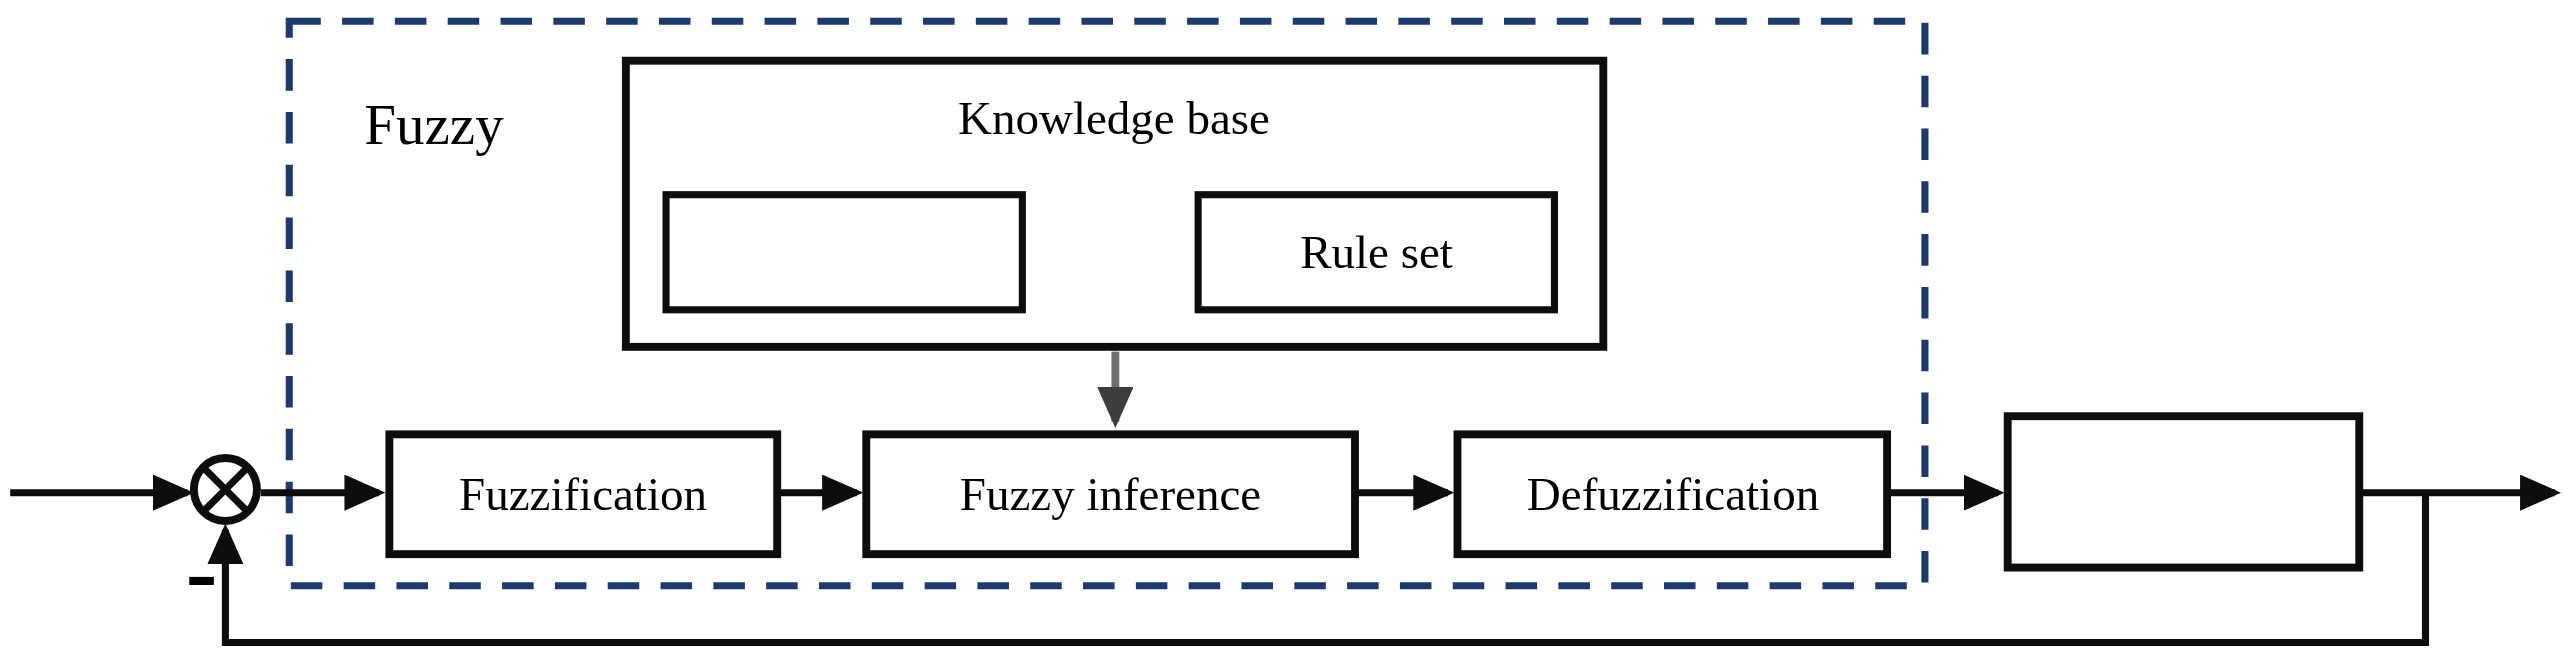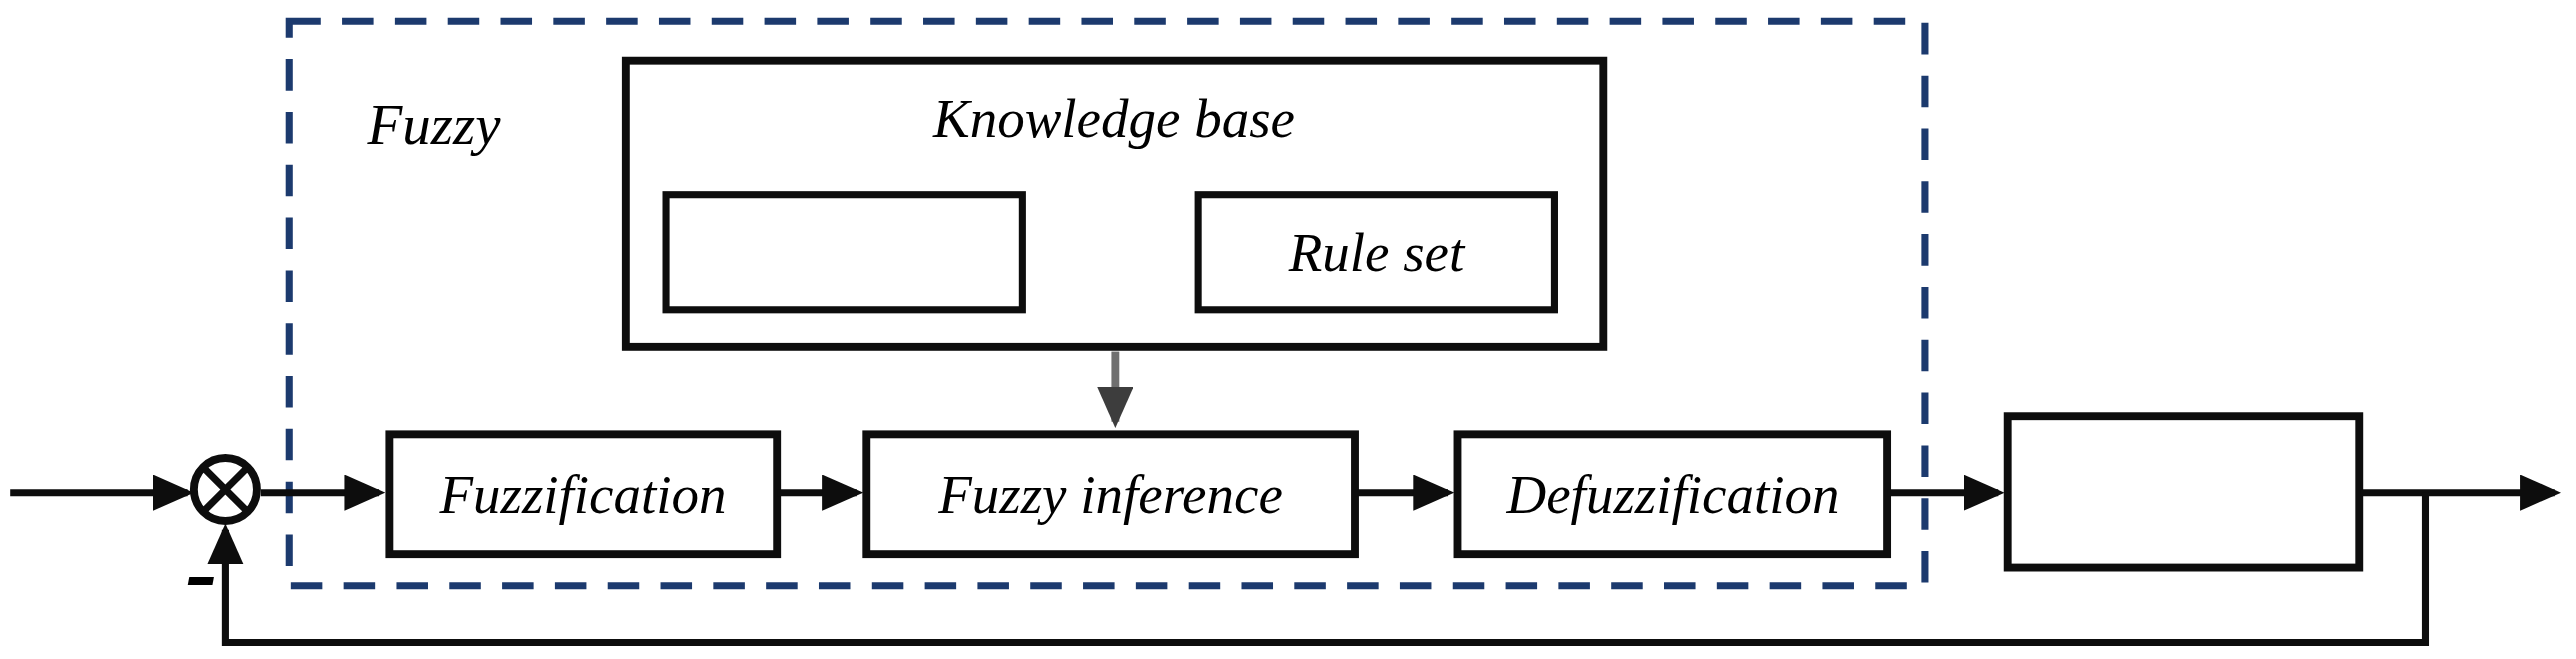--- a/index.html
+++ b/index.html
@@ -1,25 +1,25 @@
 <!DOCTYPE html>
 <html style="font-size:12.6px"><head>
 <meta charset="utf-8">
 <style>
   html,body{margin:0;padding:0;background:#ffffff;}
   .canvas{
     position:relative;width:2576px;height:659px;background:#ffffff;
-    font-family:"Liberation Serif","DejaVu Serif",serif;color:#000;overflow:hidden;font-style:italic;
+    font-family:"Liberation Serif","DejaVu Serif",serif;color:#000;overflow:hidden;
   }
   .layer{position:absolute;left:0;top:0;width:2576px;height:659px;}
   .lbl{
     position:absolute;display:flex;flex-direction:column;align-items:center;justify-content:center;
     text-align:center;color:#000;line-height:1.3;white-space:nowrap;
   }
-  .f70{font-size:55px;}
+  .f70{font-size:47px;}
   .f72{font-size:57px;line-height:1.42;}
   .minus{font-size:95px;font-weight:bold;line-height:1;}
 </style>
 </head>
 <body>
 
 <div class="canvas">
 
   <svg class="layer" viewBox="0 0 3266 836">
     <defs>

